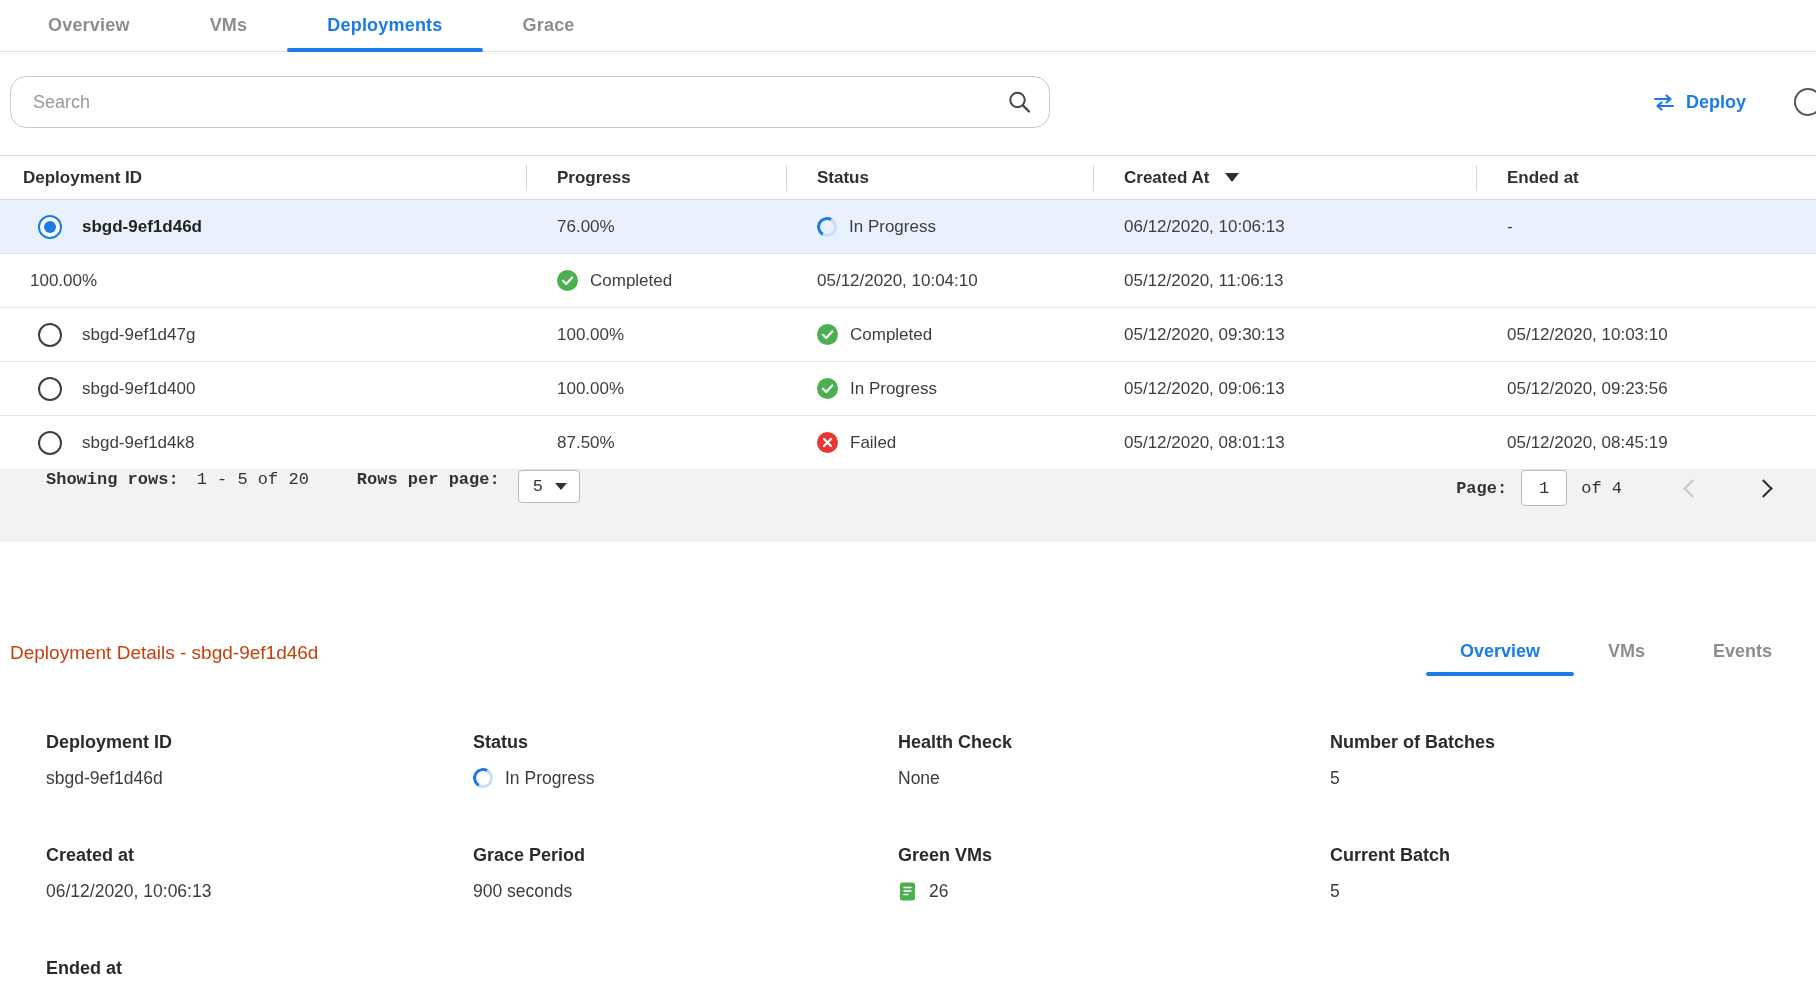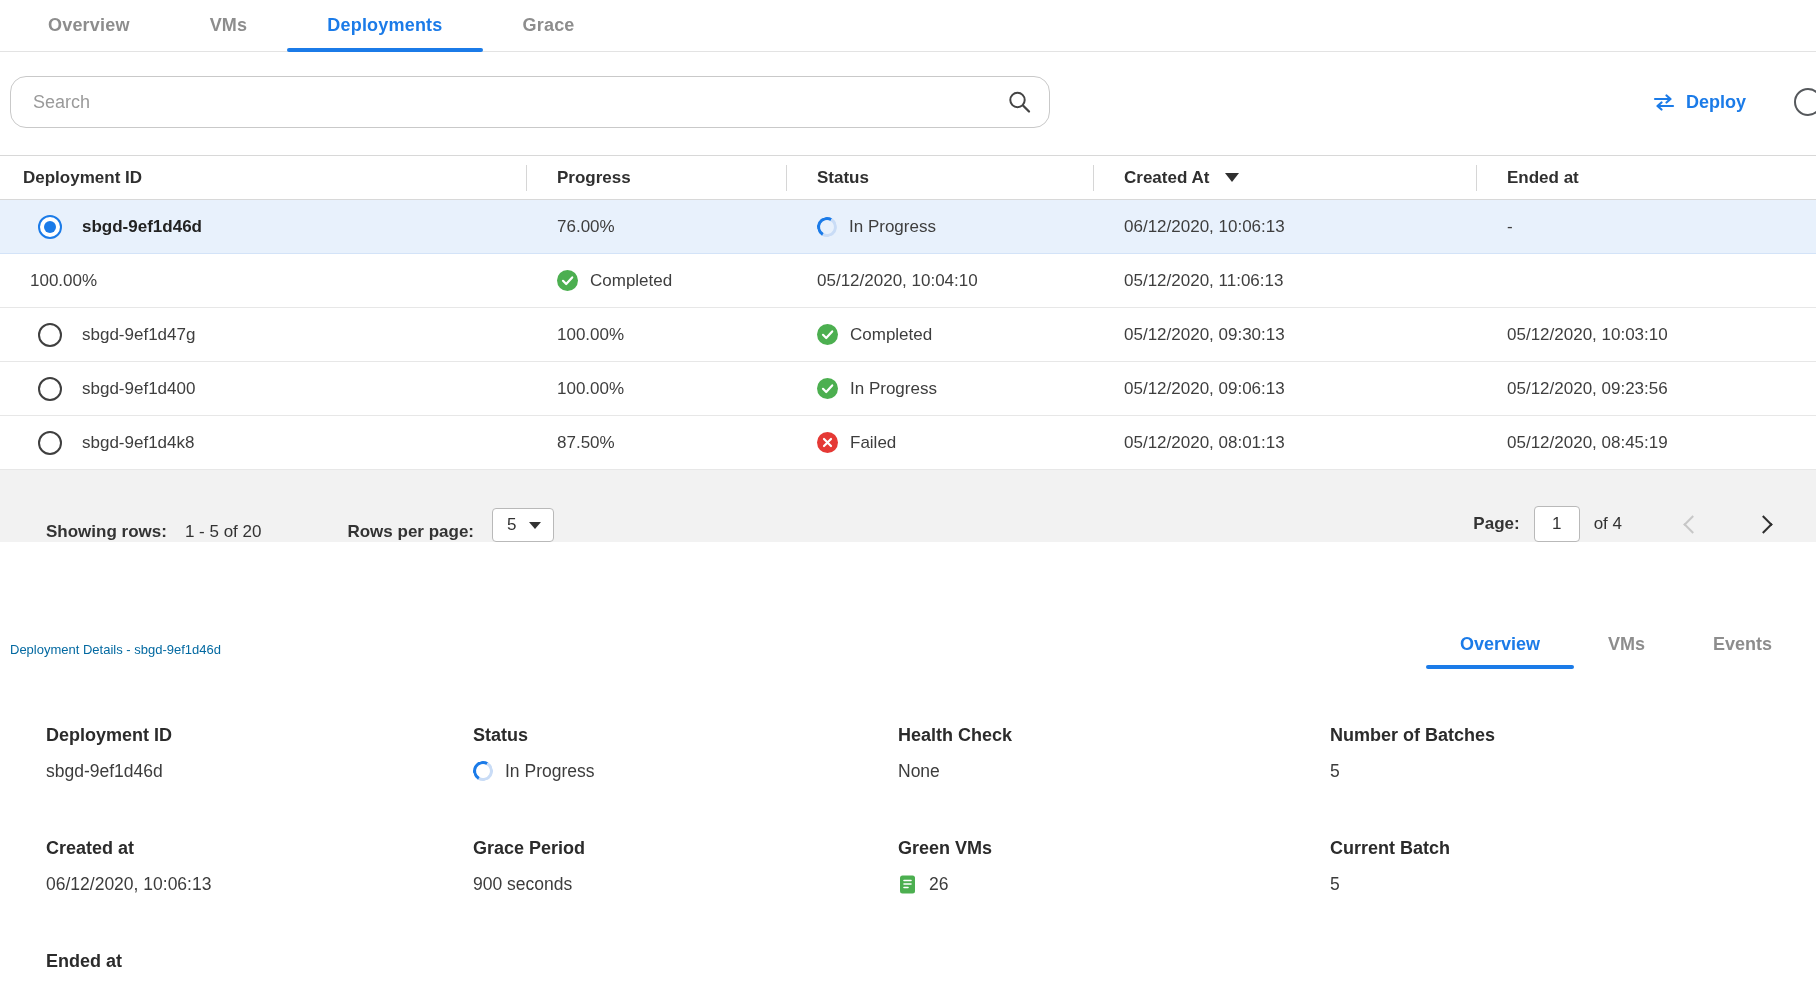--- a/index.html
+++ b/index.html
@@ -50,40 +50,40 @@
   .radio{width:24px;height:24px;border-radius:50%;border:2.5px solid #3f3f3f;flex:none;
     display:flex;align-items:center;justify-content:center;background:#fff;cursor:pointer;}
   .radio.checked{border-color:var(--blue);}
   .radio.checked::after{content:"";width:12px;height:12px;border-radius:50%;background:var(--blue);}
   .status-cell{gap:12px;}
   .spinner{width:20px;height:20px;border-radius:50%;border:3px solid #c9dcf6;
     border-top-color:var(--blue);border-left-color:var(--blue);transform:rotate(-15deg);flex:none;}
   .sicon-svg{flex:none;display:block;}
 
   
-  .tfoot{display:flex;align-items:flex-end;height:72px;background:#f2f2f2;padding:0 46px;font-size:17px;color:#333;}
+  .tfoot{display:flex;align-items:flex-start;height:72px;background:#f2f2f2;padding:0 46px;font-size:17px;color:#333;font-family:Liberation Mono, monospace;}
   .bold{font-weight:700;}
   .showing-value{margin-left:18px;}
-  .rpp-label{margin-left:86px;}
+  .rpp-label{margin-left:48px;}
   .rpp-select{display:flex;align-items:center;gap:12px;margin-left:18px;background:#fff;
     border:1px solid #b9b9b9;border-radius:4px;padding:6px 12px 6px 14px;cursor:pointer;}
   .rpp-caret{width:0;height:0;border-left:6px solid transparent;border-right:6px solid transparent;
     border-top:7px solid #333;}
   .tfoot-right{margin-left:auto;display:flex;align-items:center;}
   .page-input{width:46px;height:36px;border:1px solid #b9b9b9;border-radius:4px;background:#fff;
     text-align:center;font-family:inherit;font-size:17px;color:#333;margin:0 14px;outline:none;}
   .chev{width:13px;height:13px;border-top:2.5px solid #2e2e2e;border-right:2.5px solid #2e2e2e;
     display:inline-block;}
   .chev.left{transform:rotate(-135deg);border-color:#c7c7c7;margin-left:64px;cursor:default;}
   .chev.right{transform:rotate(45deg);margin-left:58px;cursor:pointer;}
 
   
   .details{margin-top:64px;padding:0 10px;}
   .details-header{display:flex;align-items:flex-end;justify-content:space-between;}
-  .details-title{font-size:13px;color:#0369a1;font-weight:400;margin-bottom:12px;margin-top:36px;}
+  .details-title{font-size:19px;color:#c2410c;font-weight:400;margin-bottom:12px;margin-top:36px;}
   .detail-tabs{display:flex;}
   .detail-tabs .tab{position:relative;padding:0 34px 14px 34px;font-size:18px;font-weight:700;
     color:#8d8d8d;cursor:pointer;}
   .detail-tabs .tab.active{color:var(--blue);}
   .detail-tabs .tab.active::after{content:"";position:absolute;left:0;right:0;bottom:0;height:4px;
     background:var(--blue);border-radius:3px;}
   .detail-grid{margin-top:56px;padding-left:36px;display:grid;
     grid-template-columns:427px 425px 432px 1fr;row-gap:56px;}
   .field .flabel{font-size:18px;font-weight:700;color:#2b2b2b;}
   .field .fvalue{margin-top:14px;font-size:17.5px;color:#3c3c3c;display:flex;align-items:center;gap:12px;min-height:22px;}

